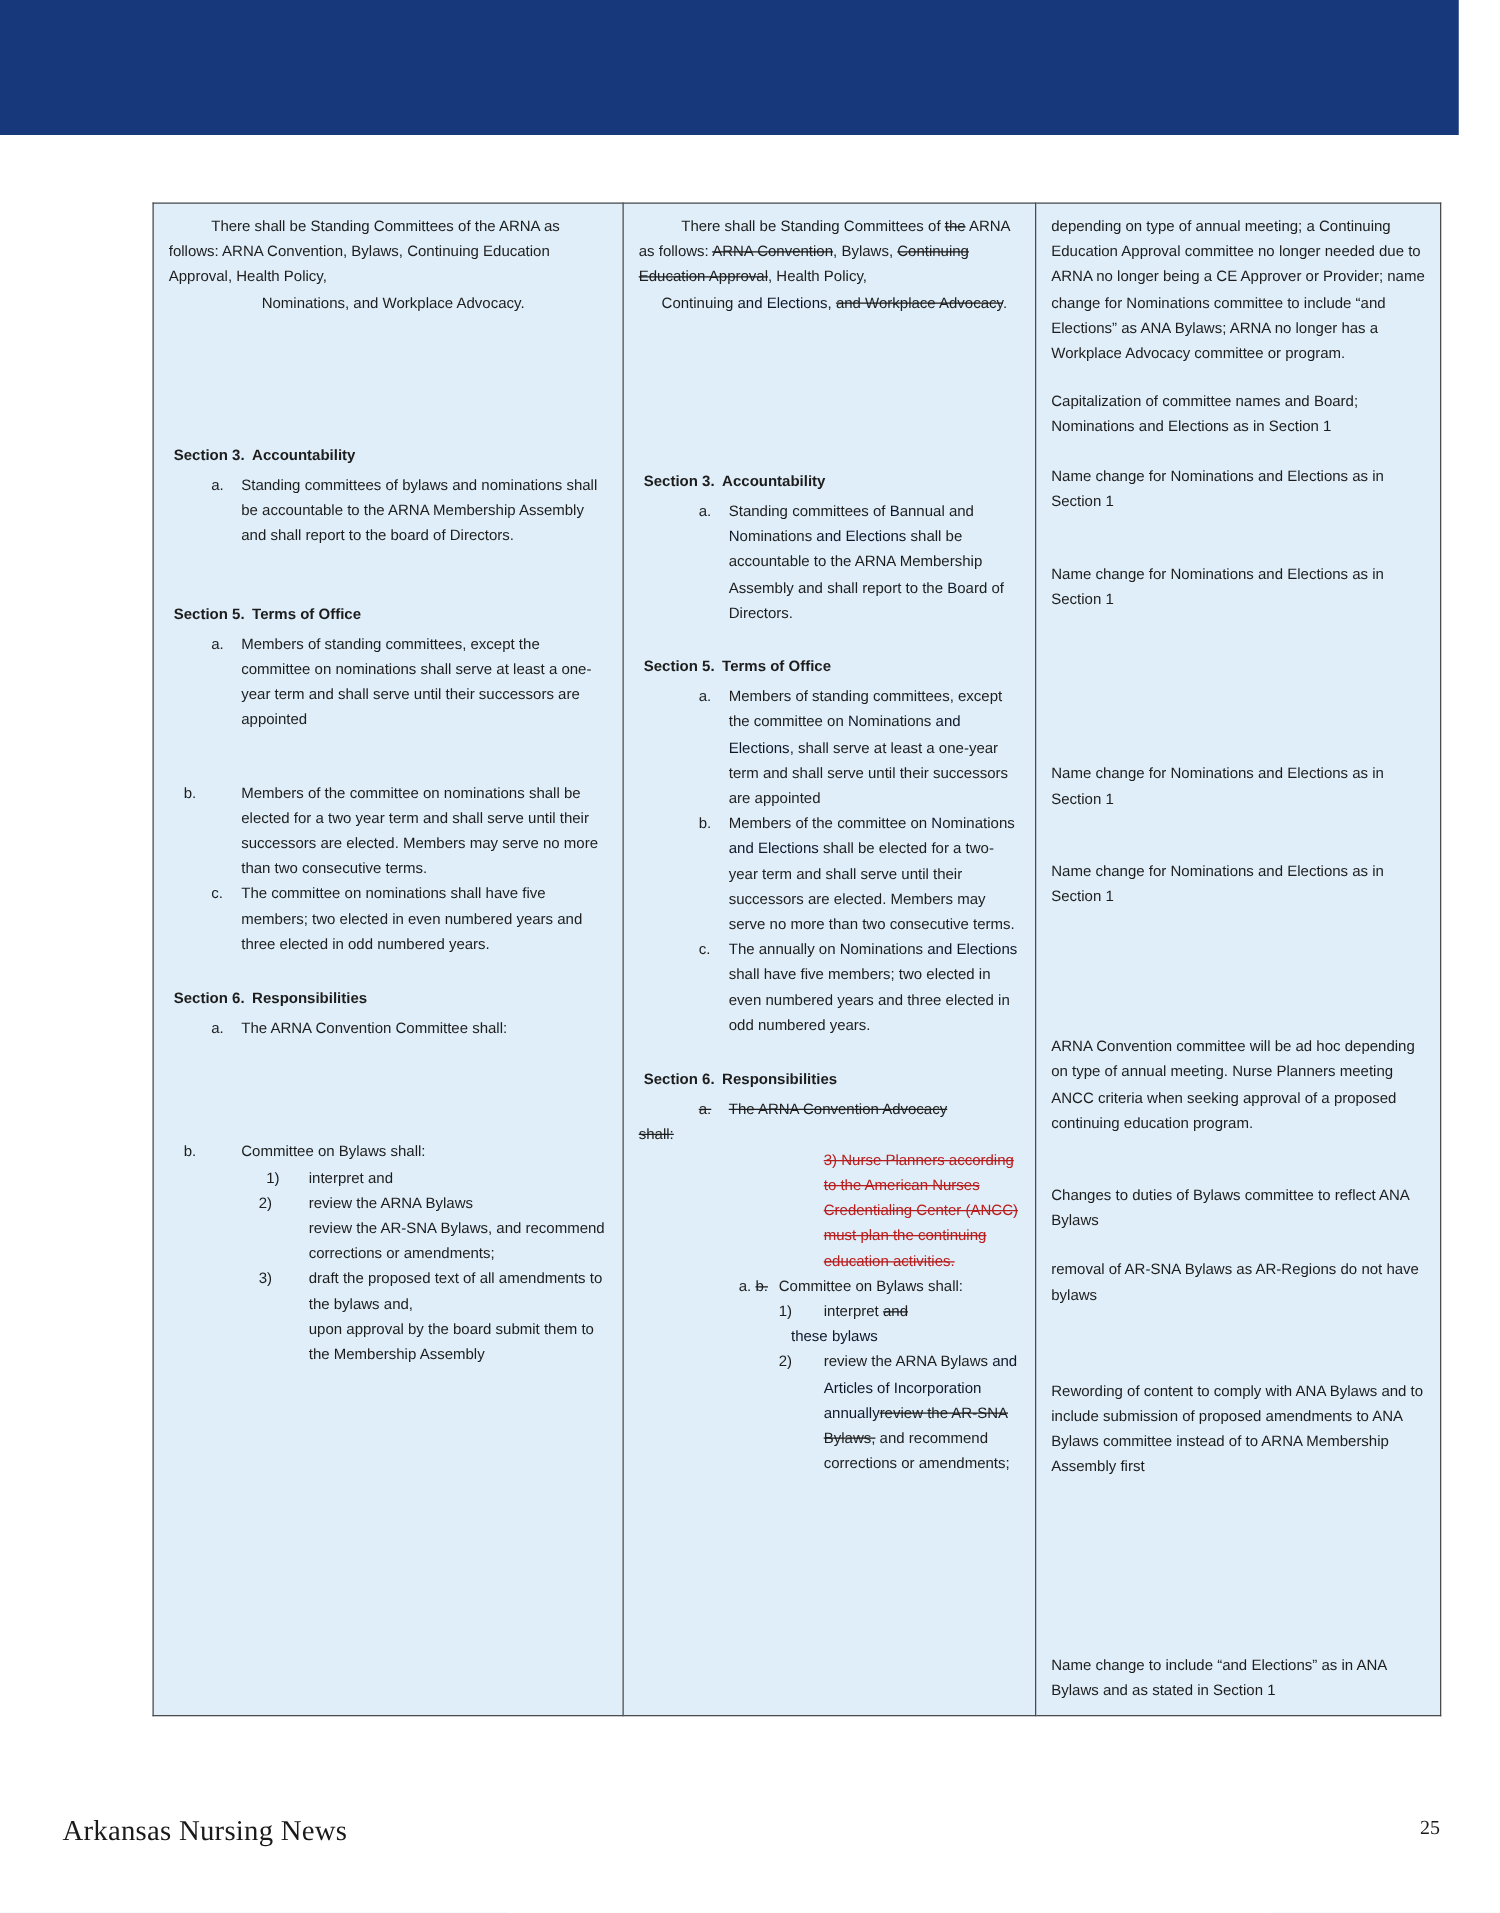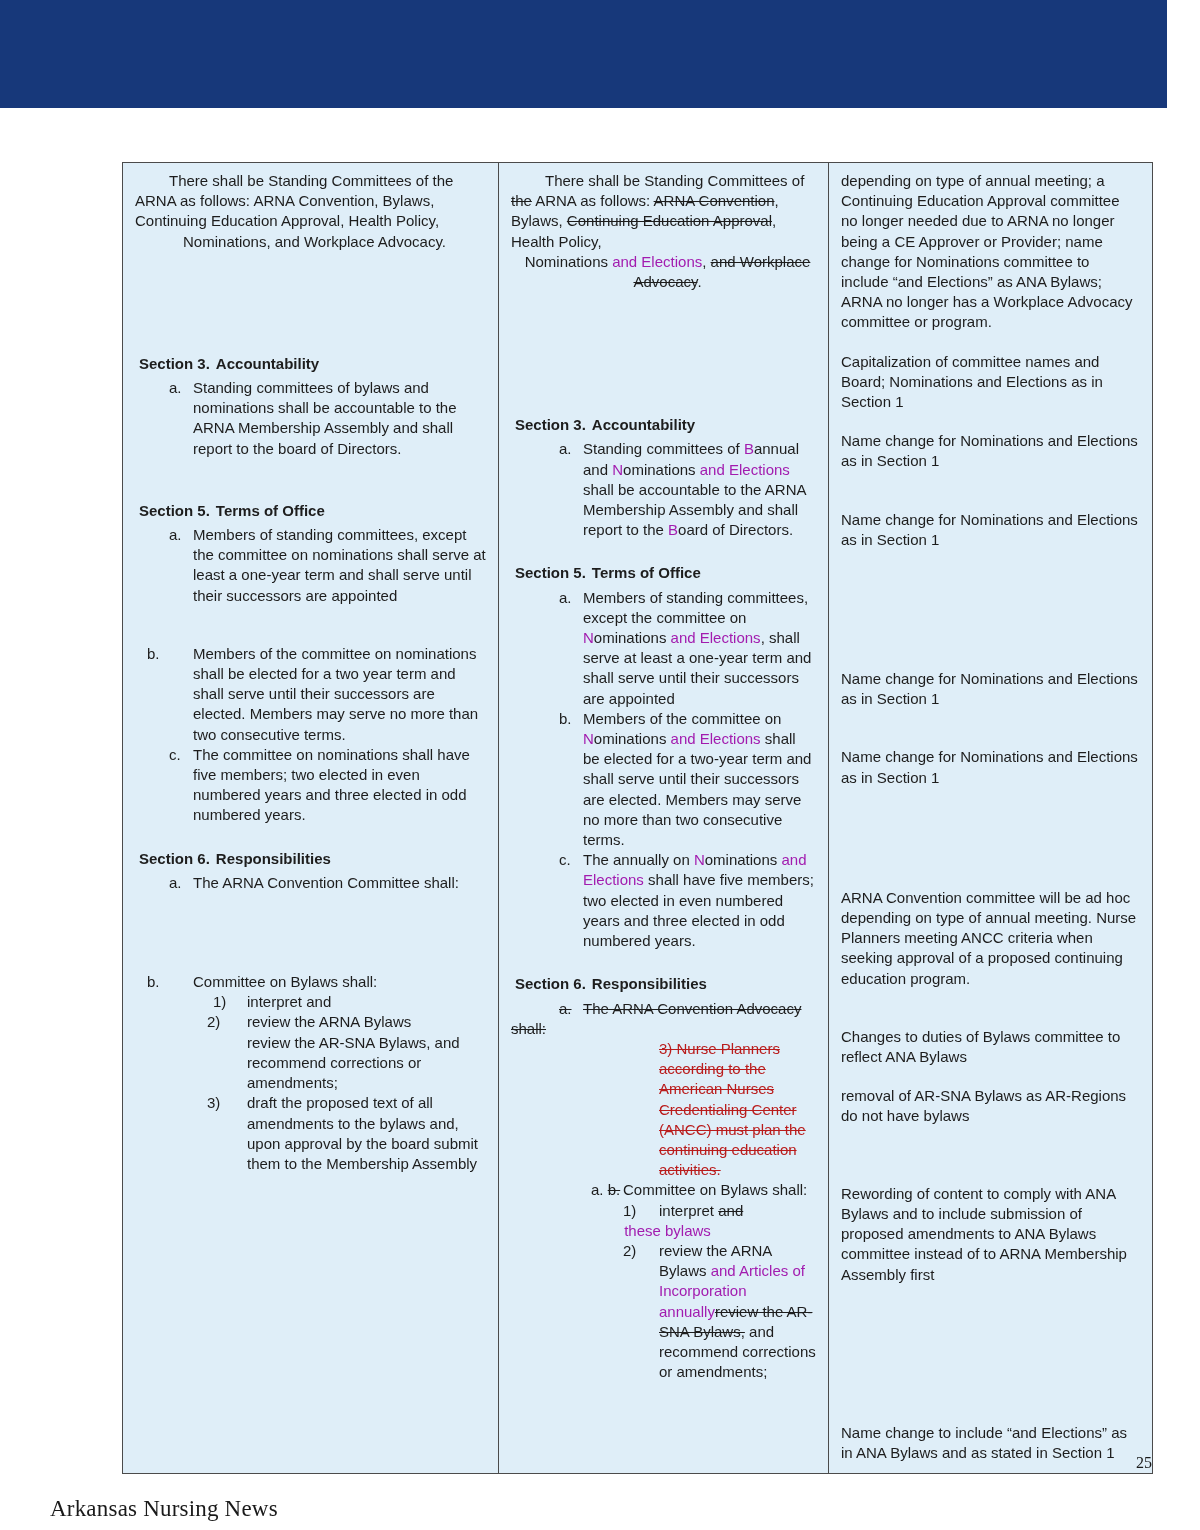--- a/index.html
+++ b/index.html
@@ -33,21 +33,21 @@
     width: 955px;
     border-collapse: collapse;
     table-layout: fixed;
     background: #dfeef8;
   }
   #bylaws-table td {
     vertical-align: top;
     background: #dfeef8;
     border: 1px solid #4b4b4b;
     padding: 8px 12px 10px 12px;
-    font-size: 15px;
+    font-size: 12px;
     line-height: 20.2px;
     color: #1d1d1d;
   }
   #bylaws-table td.col-current { width: 351px; }
   #bylaws-table td.col-proposed { width: 305px; }
   #bylaws-table td.col-rationale { width: 299px; }
 
   
   .cell-inner { position: relative; }
 
@@ -89,21 +89,21 @@
   .pi-num > .marker { position: absolute; left: 80px; top: 0; }
   .pi-deep { padding-left: 148px; }
   .pi-deep > .marker { position: absolute; left: 112px; top: 0; }
   .pi-cont { padding-left: 148px; }
 
   
   .del {
     text-decoration: line-through;
   }
   .ins {
-    color: #a21caf;
+    color: #0f172a;
   }
   .del-red {
     color: #b91c1c;
     text-decoration: line-through;
   }
   .firstline-indent { text-indent: 34px; }
   .sp-indent { padding-left: 8px; text-align: center; }
 
   
   #page-footer {
@@ -114,21 +114,20 @@
     height: 40px;
   }
   #footer-title {
     position: absolute;
     left: 50px;
     top: 0;
     font-family: "Liberation Serif", serif;
     font-size: 23px;
     color: #1a1a1a;
     letter-spacing: 0.2px;
-    margin-top: 44px;
   }
   #footer-page-number {
     position: absolute;
     right: 48px;
     top: 2px;
     font-family: "Liberation Serif", serif;
     font-size: 16px;
     color: #1a1a1a;
   }
 </style>
@@ -202,21 +201,21 @@
         </p>
         <p class="p cont-112">upon approval by the board submit them to the Membership Assembly</p>
 
       </div>
     </td>
 
     <td class="col-proposed">
       <div class="cell-inner">
 
         <p class="p firstline-indent"><span>There shall be Standing Committees of </span><span class="del">the</span><span> ARNA as follows: </span><span class="del">ARNA Convention</span><span>, Bylaws, </span><span class="del">Continuing Education Approval</span><span>, Health Policy,</span></p>
-        <p class="p sp-indent"><span>Nominations </span><span class="ins">and Elections</span><span>, </span><span class="del">and Workplace Advocacy</span><span>.</span></p>
+        <p class="p sp-indent"><span>Continuing </span><span class="ins">and Elections</span><span>, </span><span class="del">and Workplace Advocacy</span><span>.</span></p>
 
         <div class="gap-xxl"></div>
         <div class="gap-sm"></div>
 
         <p class="p section-head">
           <span class="sec-label">Section 3.</span><span>Accountability</span>
         </p>
         <p class="p li pi-a">
           <span class="marker">a.</span><span>Standing committees of </span><span class="ins">B</span><span>annual and </span><span class="ins">N</span><span>ominations </span><span class="ins">and Elections</span><span> shall be accountable to the ARNA Membership Assembly and shall report to the </span><span class="ins">B</span><span>oard of Directors.</span>
         </p>

